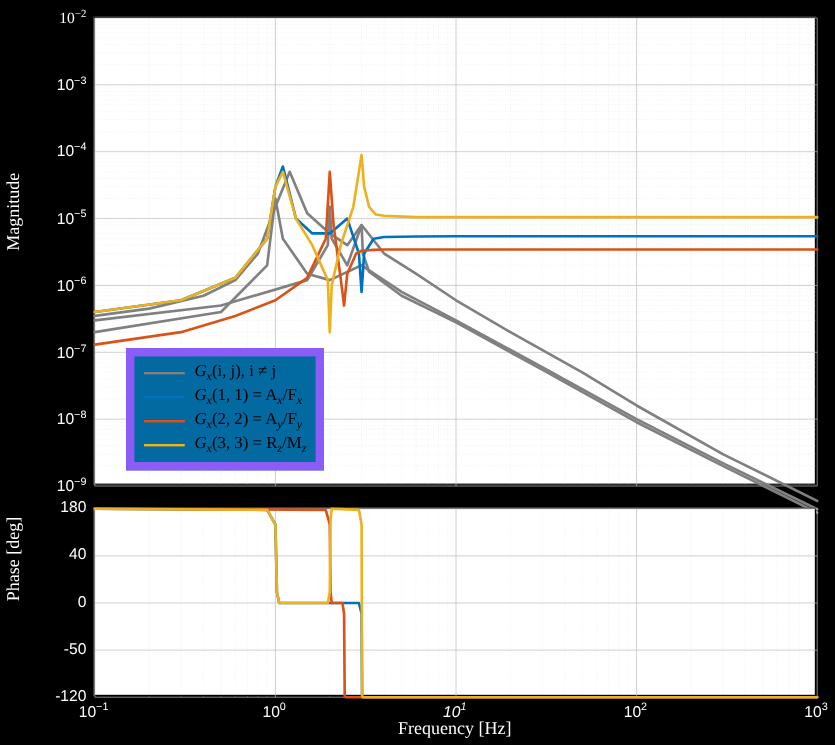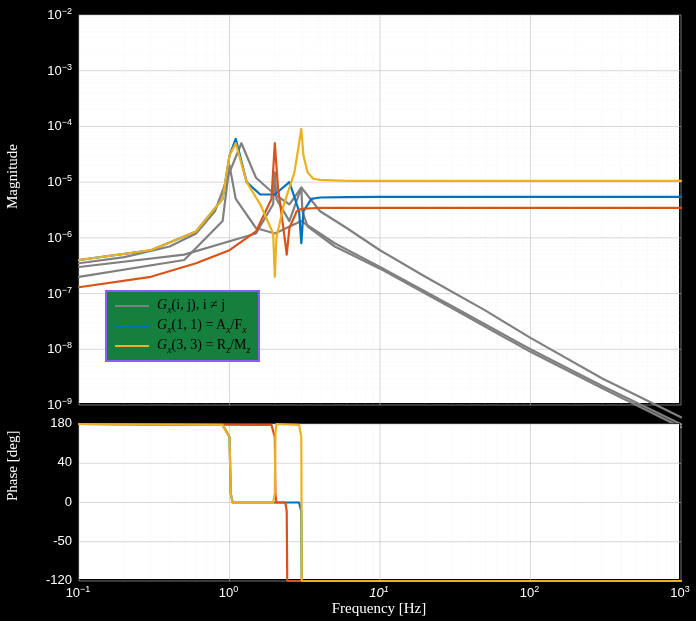--- a/index.html
+++ b/index.html
@@ -29,22 +29,22 @@
   .tick-label {
     position: absolute;
     color: #fff;
     font-size: 13px;
     font-family: Arial, sans-serif;
     white-space: nowrap;
     text-align: center;
   }
   .legend-box {
     position: absolute;
-    background: #15803d;
-    border: 2px solid #8b5cf6;
+    background: #0369a1;
+    border: 7px solid #8b5cf6;
     padding: 4px 8px;
     font-size: 14px;
   }
   .legend-row {
     display: flex;
     align-items: center;
     height: 20px;
   }
   .legend-line {
     width: 34px;
@@ -251,21 +251,21 @@
 
   <div class="axis-label" style="left:12px; top:501px; transform: translateY(-50%) rotate(-90deg); transform-origin: left center;">
     <span>Phase [deg]</span>
   </div>
 
   <div class="axis-label" style="left:379px; top:600px; transform: translateX(-50%);">
     <span>Frequency [Hz]</span>
   </div>
 
   <div id="mag-yticks">
-      <div class="tick-label" style="right:624px; top:6px; text-align:right;">10<sup style="font-size:9px">−2</sup></div>
+      <div class="tick-label" style="right:624px; top:6px; text-align:right;font-family:Liberation Serif, serif;">10<sup style="font-size:9px">−2</sup></div>
       <div class="tick-label" style="right:624px; top:61.71428571428571px; text-align:right;">10<sup style="font-size:9px">−3</sup></div>
       <div class="tick-label" style="right:624px; top:117.42857142857142px; text-align:right;">10<sup style="font-size:9px">−4</sup></div>
       <div class="tick-label" style="right:624px; top:173.14285714285714px; text-align:right;">10<sup style="font-size:9px">−5</sup></div>
       <div class="tick-label" style="right:624px; top:228.85714285714283px; text-align:right;">10<sup style="font-size:9px">−6</sup></div>
       <div class="tick-label" style="right:624px; top:284.57142857142856px; text-align:right;">10<sup style="font-size:9px">−7</sup></div>
       <div class="tick-label" style="right:624px; top:340.2857142857143px; text-align:right;">10<sup style="font-size:9px">−8</sup></div>
       <div class="tick-label" style="right:624px; top:396px; text-align:left;">10<sup style="font-size:9px">−9</sup></div>
     </div>
 
   <div id="ph-yticks">
@@ -291,20 +291,26 @@
         <span>G</span><sub>x</sub><span class="roman">(i, j),  i ≠ j</span>
       </span>
     </div>
     <div class="legend-row">
       <div class="legend-line" style="background:#0072bd"></div>
       <span class="legend-text">
         <span>G</span><sub>x</sub><span class="roman">(1, 1) = A</span><sub>x</sub><span class="roman">/F</span><sub>x</sub>
       </span>
     </div>
     <div class="legend-row">
+      <div class="legend-line" style="background:#d95319"></div>
+      <span class="legend-text">
+        <span>G</span><sub>x</sub><span class="roman">(2, 2) = A</span><sub>y</sub><span class="roman">/F</span><sub>y</sub>
+      </span>
+    </div>
+    <div class="legend-row">
       <div class="legend-line" style="background:#edb120"></div>
       <span class="legend-text">
         <span>G</span><sub>x</sub><span class="roman">(3, 3) = R</span><sub>z</sub><span class="roman">/M</span><sub>z</sub>
       </span>
     </div>
   </div>
 
 </div>
 
 </body></html>

